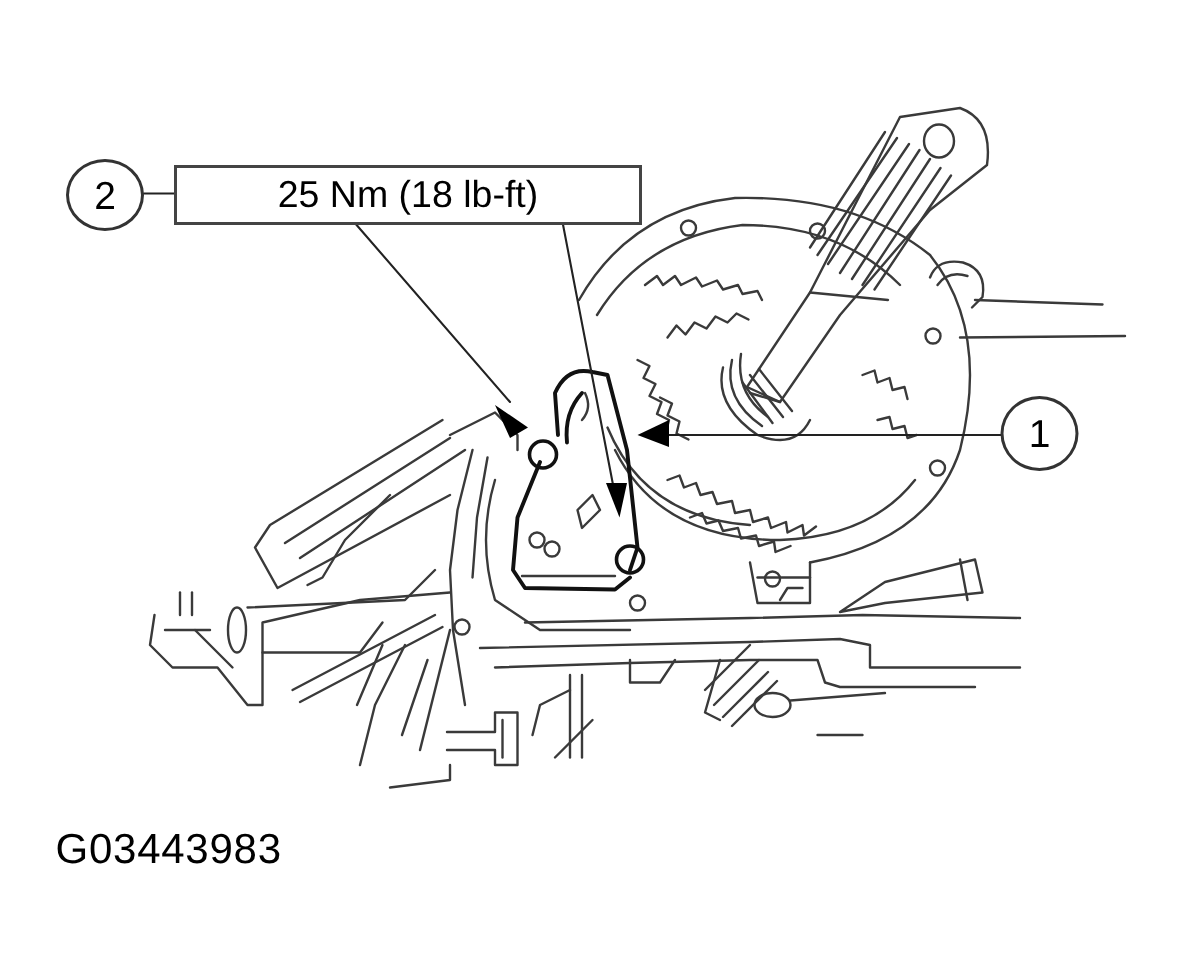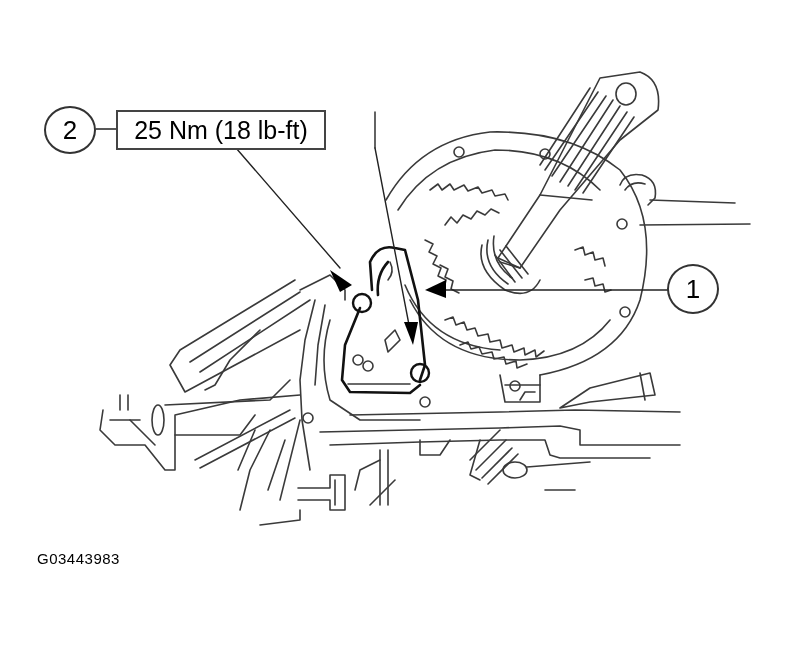--- a/index.html
+++ b/index.html
@@ -1,20 +1,20 @@
 <!DOCTYPE html>
 <html><head>
 <meta charset="utf-8">
 <style>
   html, body { margin: 0; padding: 0; background: #ffffff; }
   body { width: 789px; height: 648px; position: relative; overflow: hidden; font-family: "Liberation Sans", sans-serif; }
   #canvas { position: absolute; left: 0; top: 0; width: 789px; height: 648px; }
   .callout-circle { position: absolute; border: 2px solid #333; border-radius: 50%; background: #fff; display: flex; align-items: center; justify-content: center; font-size: 26px; color: #000; box-sizing: border-box; }
   .torque-box { position: absolute; border: 2px solid #444; background: #fff; font-size: 25px; color: #000; display: flex; align-items: center; justify-content: center; box-sizing: border-box; white-space: nowrap; }
-  .figure-id { position: absolute; left: 37px; top: 550px; font-size: 15px; color: #000; letter-spacing: 0.5px; }
+  .figure-id { position: absolute; left: 37px; top: 550px; font-size: 28px; color: #000; letter-spacing: 0.5px; }
 </style>
 </head>
 <body>
 
 <svg id="canvas" viewBox="0 0 789 648" xmlns="http://www.w3.org/2000/svg">
   <g fill="none" stroke="#3a3a3a" stroke-width="1.6" stroke-linejoin="round" stroke-linecap="round">
 
     <g>
       <path d="M600 78 L640 72 Q662 80 658 110 L620 140 L560 210 L520 268 L498 258 L540 195 Z"></path>
       <ellipse cx="626" cy="94" rx="10" ry="11"></ellipse>
@@ -154,21 +154,21 @@
       <path d="M425 290 L446 280 L446 298 Z"></path>
       <path d="M404 322 L418 322 L413 345 Z"></path>
     </g>
   </g>
 </svg>
 
 <div class="callout-circle" style="left:44px; top:106px; width:52px; height:48px;">
   <span>2</span>
 </div>
 
-<div class="torque-box" style="left:116px; top:110px; width:210px; height:40px;">
+<div class="torque-box" style="left:116px; top:110px; width:312px; height:40px;">
   <span>25 Nm (18 lb-ft)</span>
 </div>
 
 <div class="callout-circle" style="left:667px; top:264px; width:52px; height:50px;">
   <span>1</span>
 </div>
 
 <div class="figure-id">G03443983</div>
 
 </body></html>

